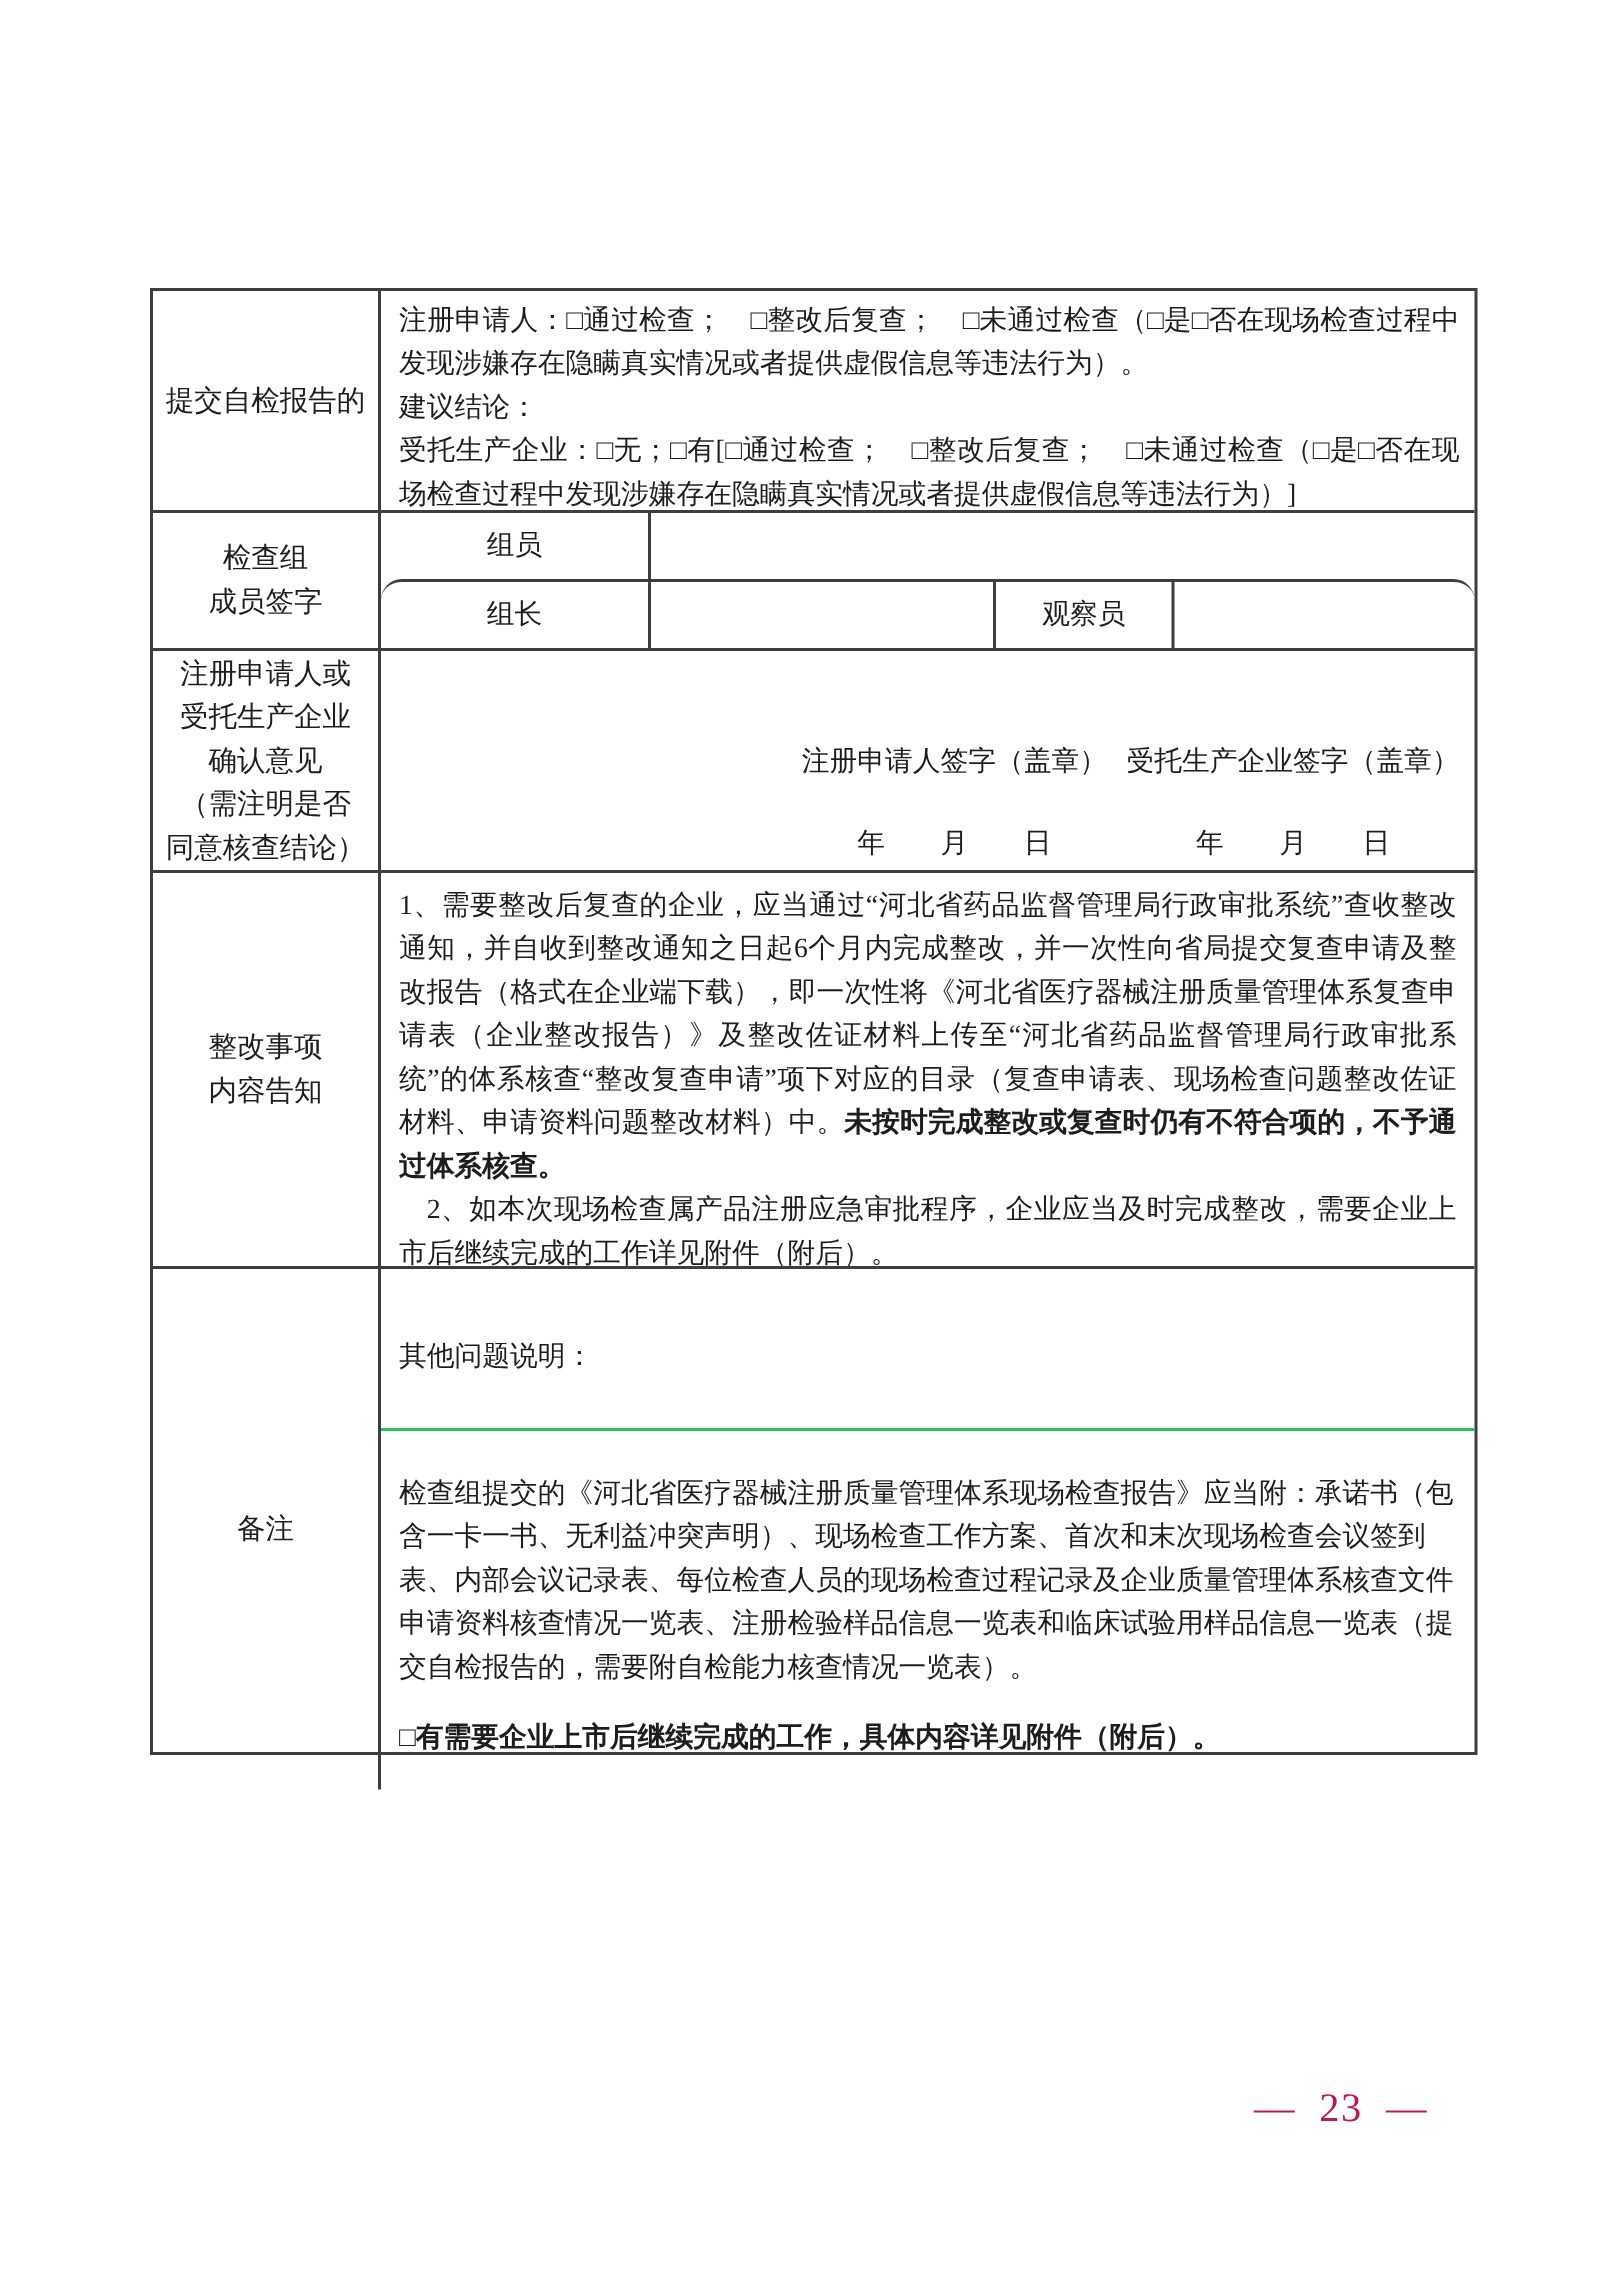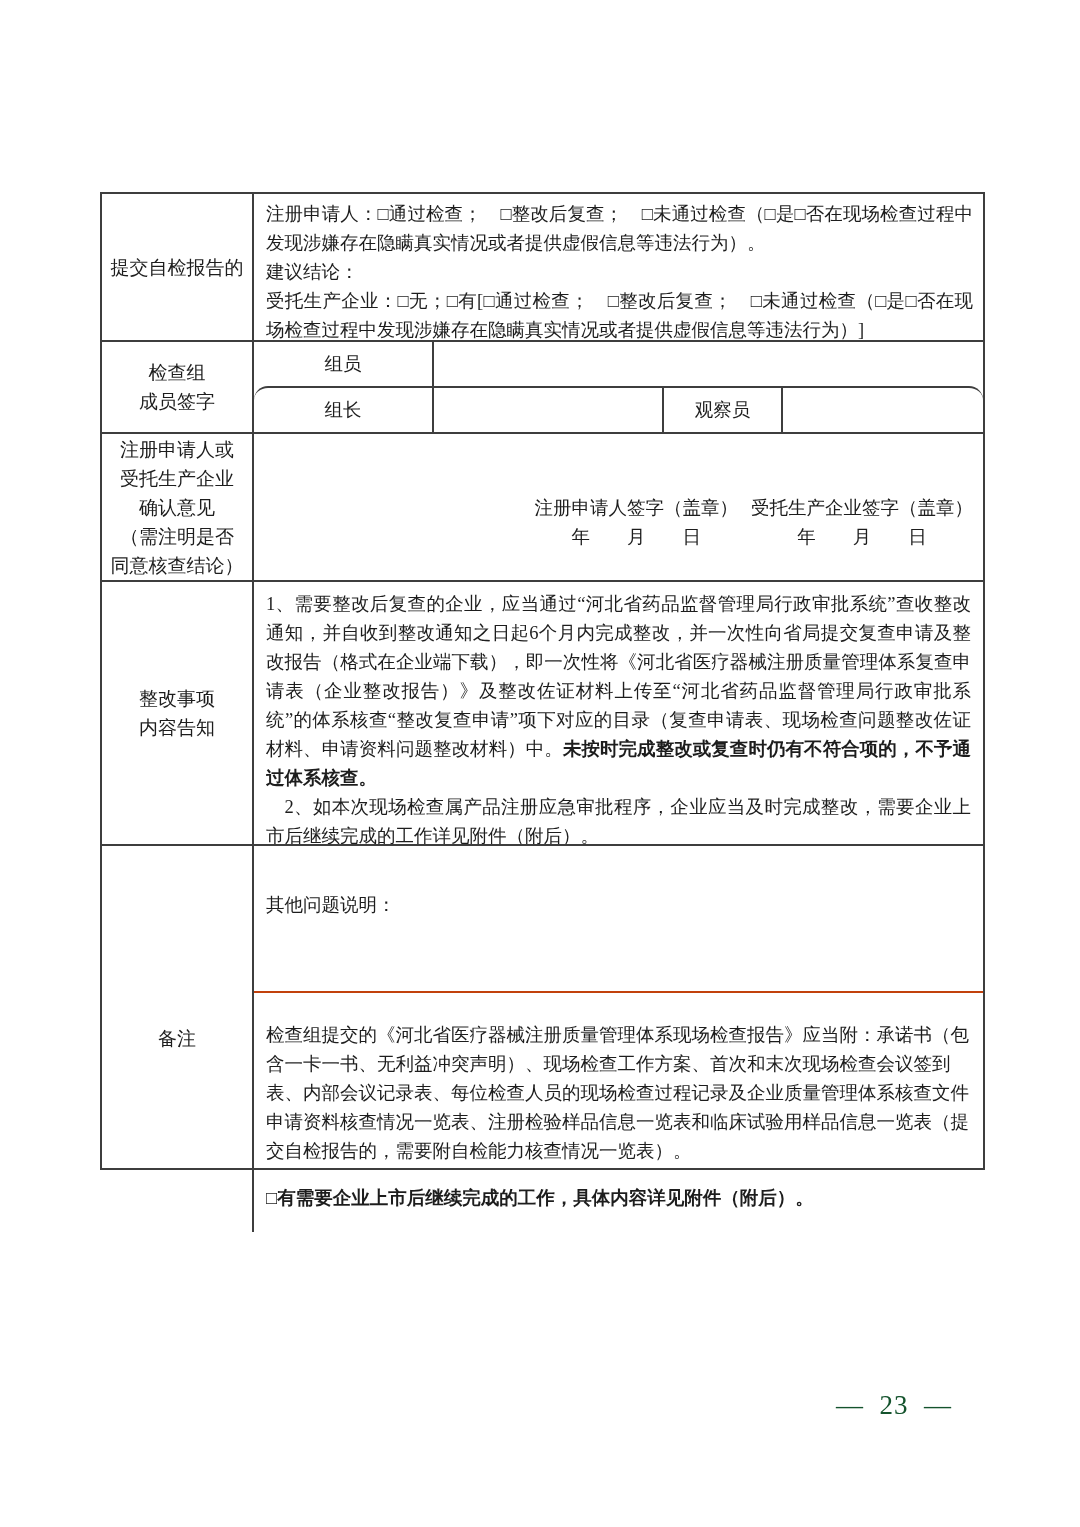--- a/index.html
+++ b/index.html
@@ -33,34 +33,34 @@
     display:flex;align-items:center;justify-content:center;}
   .r2-blank1{flex:0 0 230px;box-sizing:border-box;border-right:2px solid #3e3e3e;}
   .r2-obs{flex:0 0 119px;box-sizing:border-box;border-right:2px solid #3e3e3e;
     display:flex;align-items:center;justify-content:center;}
   .r2-fill{flex:1;}
   
   .r3{height:148px;}
   .r3 .label-cell{line-height:29px;}
   .sig-cols{display:flex;justify-content:flex-end;gap:13px;padding:60px 10px 0 0;}
   .sig-col{text-align:center;}
-  .sig-date{text-align:center;}
+  .sig-date{margin-top:26px;text-align:center;}
   
   .r4{height:264px;}
   .r4 .content{padding:8px 12px 0 12px;}
   .r4 .content .p2{text-indent:1em;}
   b{font-weight:bold;text-align:center;}
   
   .r5{flex:1 1 auto;}
   .r5-right{flex:1;display:flex;flex-direction:column;min-width:0;}
-  .r5-top{height:145px;box-sizing:border-box;padding:26px 12px 0 12px;}
-  .r5-bottom{flex:1;border-top:2px solid #c2410c;box-sizing:border-box;padding:9px 12px 0 12px;}
+  .r5-top{height:106px;box-sizing:border-box;padding:26px 12px 0 12px;}
+  .r5-bottom{flex:1;border-top:2px solid #22c55e;box-sizing:border-box;padding:9px 12px 0 12px;}
   
   .page-number{
-    position:absolute;top:1390px;left:836px;font-size:27px;color:#14532d;
+    position:absolute;top:1390px;left:836px;font-size:27px;color:#be185d;
     letter-spacing:1px;white-space:pre;
   }
 </style>
 </head>
 <body>
 
 <div>
 
   <div class="doc-table">
 

